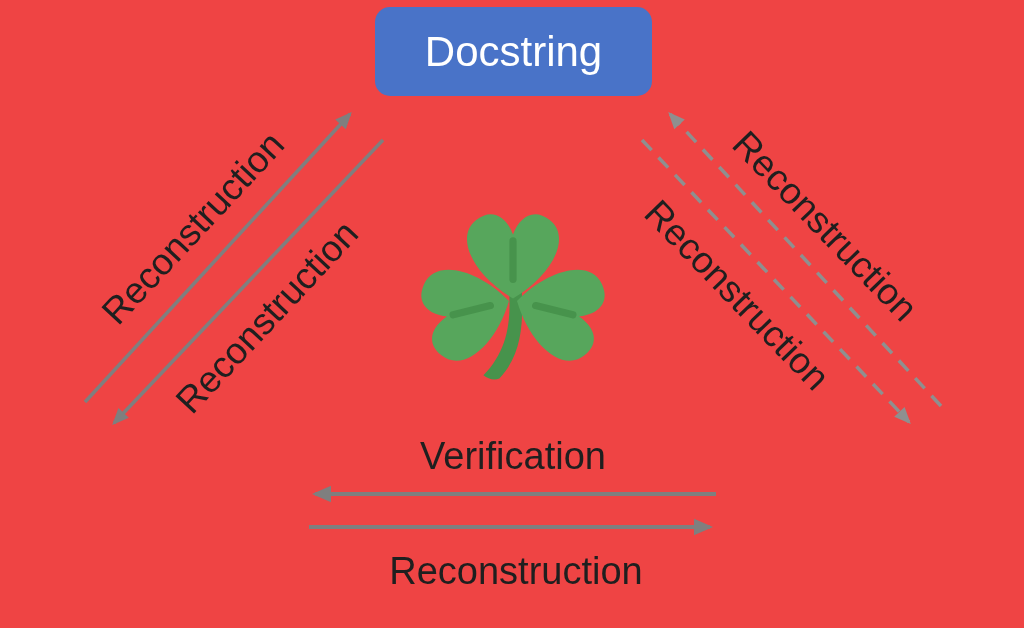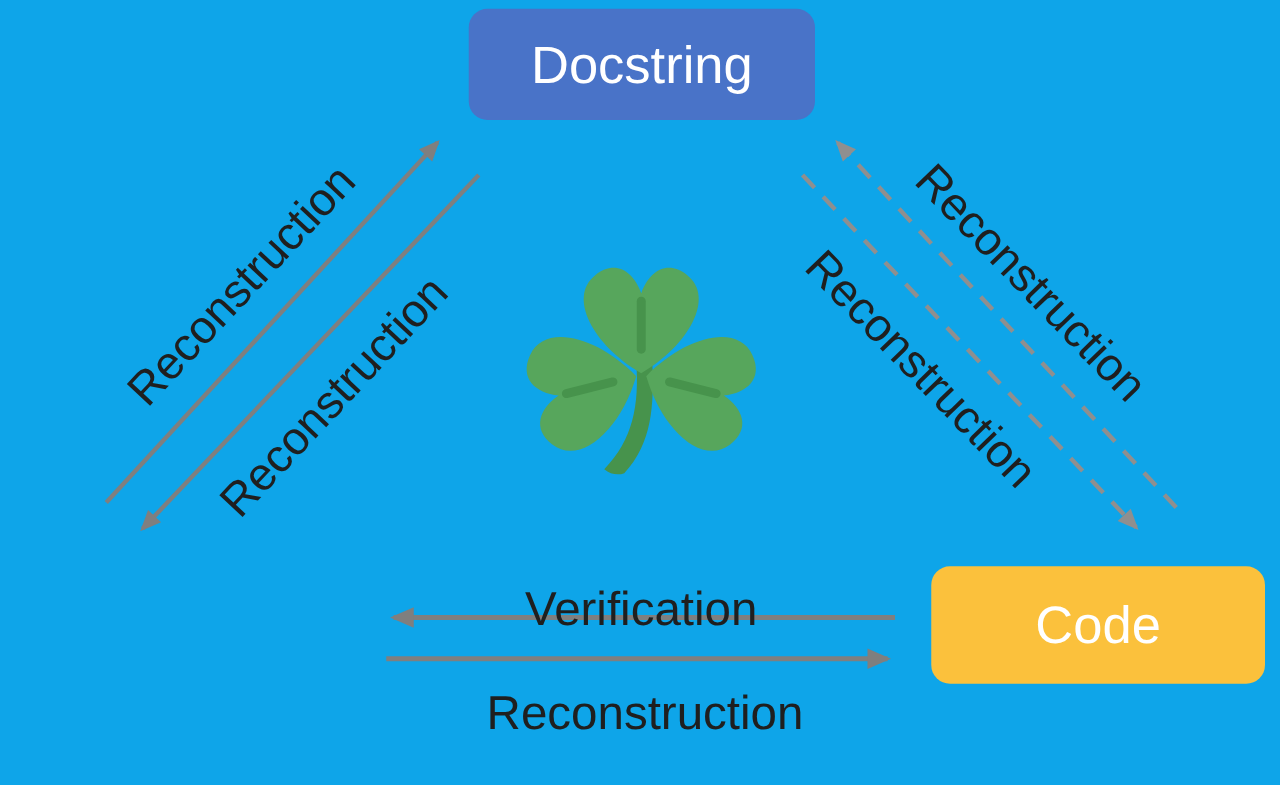--- a/index.html
+++ b/index.html
@@ -4,21 +4,21 @@
 <style>
   html, body {
     margin: 0;
     padding: 0;
     background: #ffffff;
   }
   #canvas {
     position: relative;
     width: 1024px;
     height: 628px;
-    background: #0ea5e9;
+    background: #ef4444;
     overflow: hidden;
     font-family: "Liberation Sans", sans-serif;
   }
   .node {
     position: absolute;
     display: flex;
     align-items: center;
     justify-content: center;
     border-radius: 15px;
     color: #ffffff;
@@ -32,21 +32,21 @@
     position: absolute;
     white-space: nowrap;
     color: #1f1f1f;
     font-size: 37px;
     line-height: 1;
   }
   #label-left-outer   { left: 193px; top: 228px; transform: translate(-50%,-50%) rotate(-47deg); }
   #label-left-inner   { left: 267px; top: 317px; transform: translate(-50%,-50%) rotate(-47deg); }
   #label-right-outer  { left: 825px; top: 226px; transform: translate(-50%,-50%) rotate(46deg); }
   #label-right-inner  { left: 737px; top: 295px; transform: translate(-50%,-50%) rotate(46deg); }
-  #label-verification { left: 513px; top: 456px; transform: translate(-50%,-50%); font-size: 38px; margin-top: 32px; }
+  #label-verification { left: 513px; top: 456px; transform: translate(-50%,-50%); font-size: 38px; }
   #label-bottom-recon { left: 516px; top: 571px; transform: translate(-50%,-50%); font-size: 38px; }
   #arrow-layer, #shamrock {
     position: absolute;
   }
   #arrow-layer { left: 0; top: 0; }
   #shamrock { left: 433px; top: 196px; overflow: visible; }
 </style>
 </head>
 <body>
 
@@ -68,23 +68,20 @@
     <line x1="941" y1="406" x2="670" y2="114" stroke="#8F8F8F" stroke-width="3.5" stroke-dasharray="14 10" marker-end="url(#mh-dash)"></line>
     <line x1="642" y1="140" x2="909" y2="422" stroke="#8F8F8F" stroke-width="3.5" stroke-dasharray="14 10" marker-end="url(#mh-dash)"></line>
 
     <line x1="716" y1="494" x2="315" y2="494" stroke="#7F7F7F" stroke-width="4" marker-end="url(#mh-solid)"></line>
     <line x1="309" y1="527" x2="710" y2="527" stroke="#7F7F7F" stroke-width="4" marker-end="url(#mh-solid)"></line>
   </svg>
 
   <div class="node" id="node-docstring">
     <span>Docstring</span>
   </div>
-  <div class="node" id="node-code">
-    <span>Code</span>
-  </div>
 
   <svg id="shamrock" width="160" height="189" viewBox="0 0 100 118">
 
     <path d="M47.5,58 C49,80 46,97 31.5,112 C34.5,114.6 38.5,115.2 41.5,114 C55.5,99 56.5,80 55.5,58 Z" fill="#47934C"></path>
     <g fill="#57A65C">
 
       <path transform="translate(50,64)" d="M0,0 C-24,-14 -37,-38 -23,-49 C-13,-57 -4,-51 0,-40 C4,-51 13,-57 23,-49 C37,-38 24,-14 0,0 Z"></path>
 
       <path transform="translate(47.5,65.5) rotate(-104)" d="M0,0 C-24,-14 -37,-38 -23,-49 C-13,-57 -4,-51 0,-40 C4,-51 13,-57 23,-49 C37,-38 24,-14 0,0 Z"></path>
 

